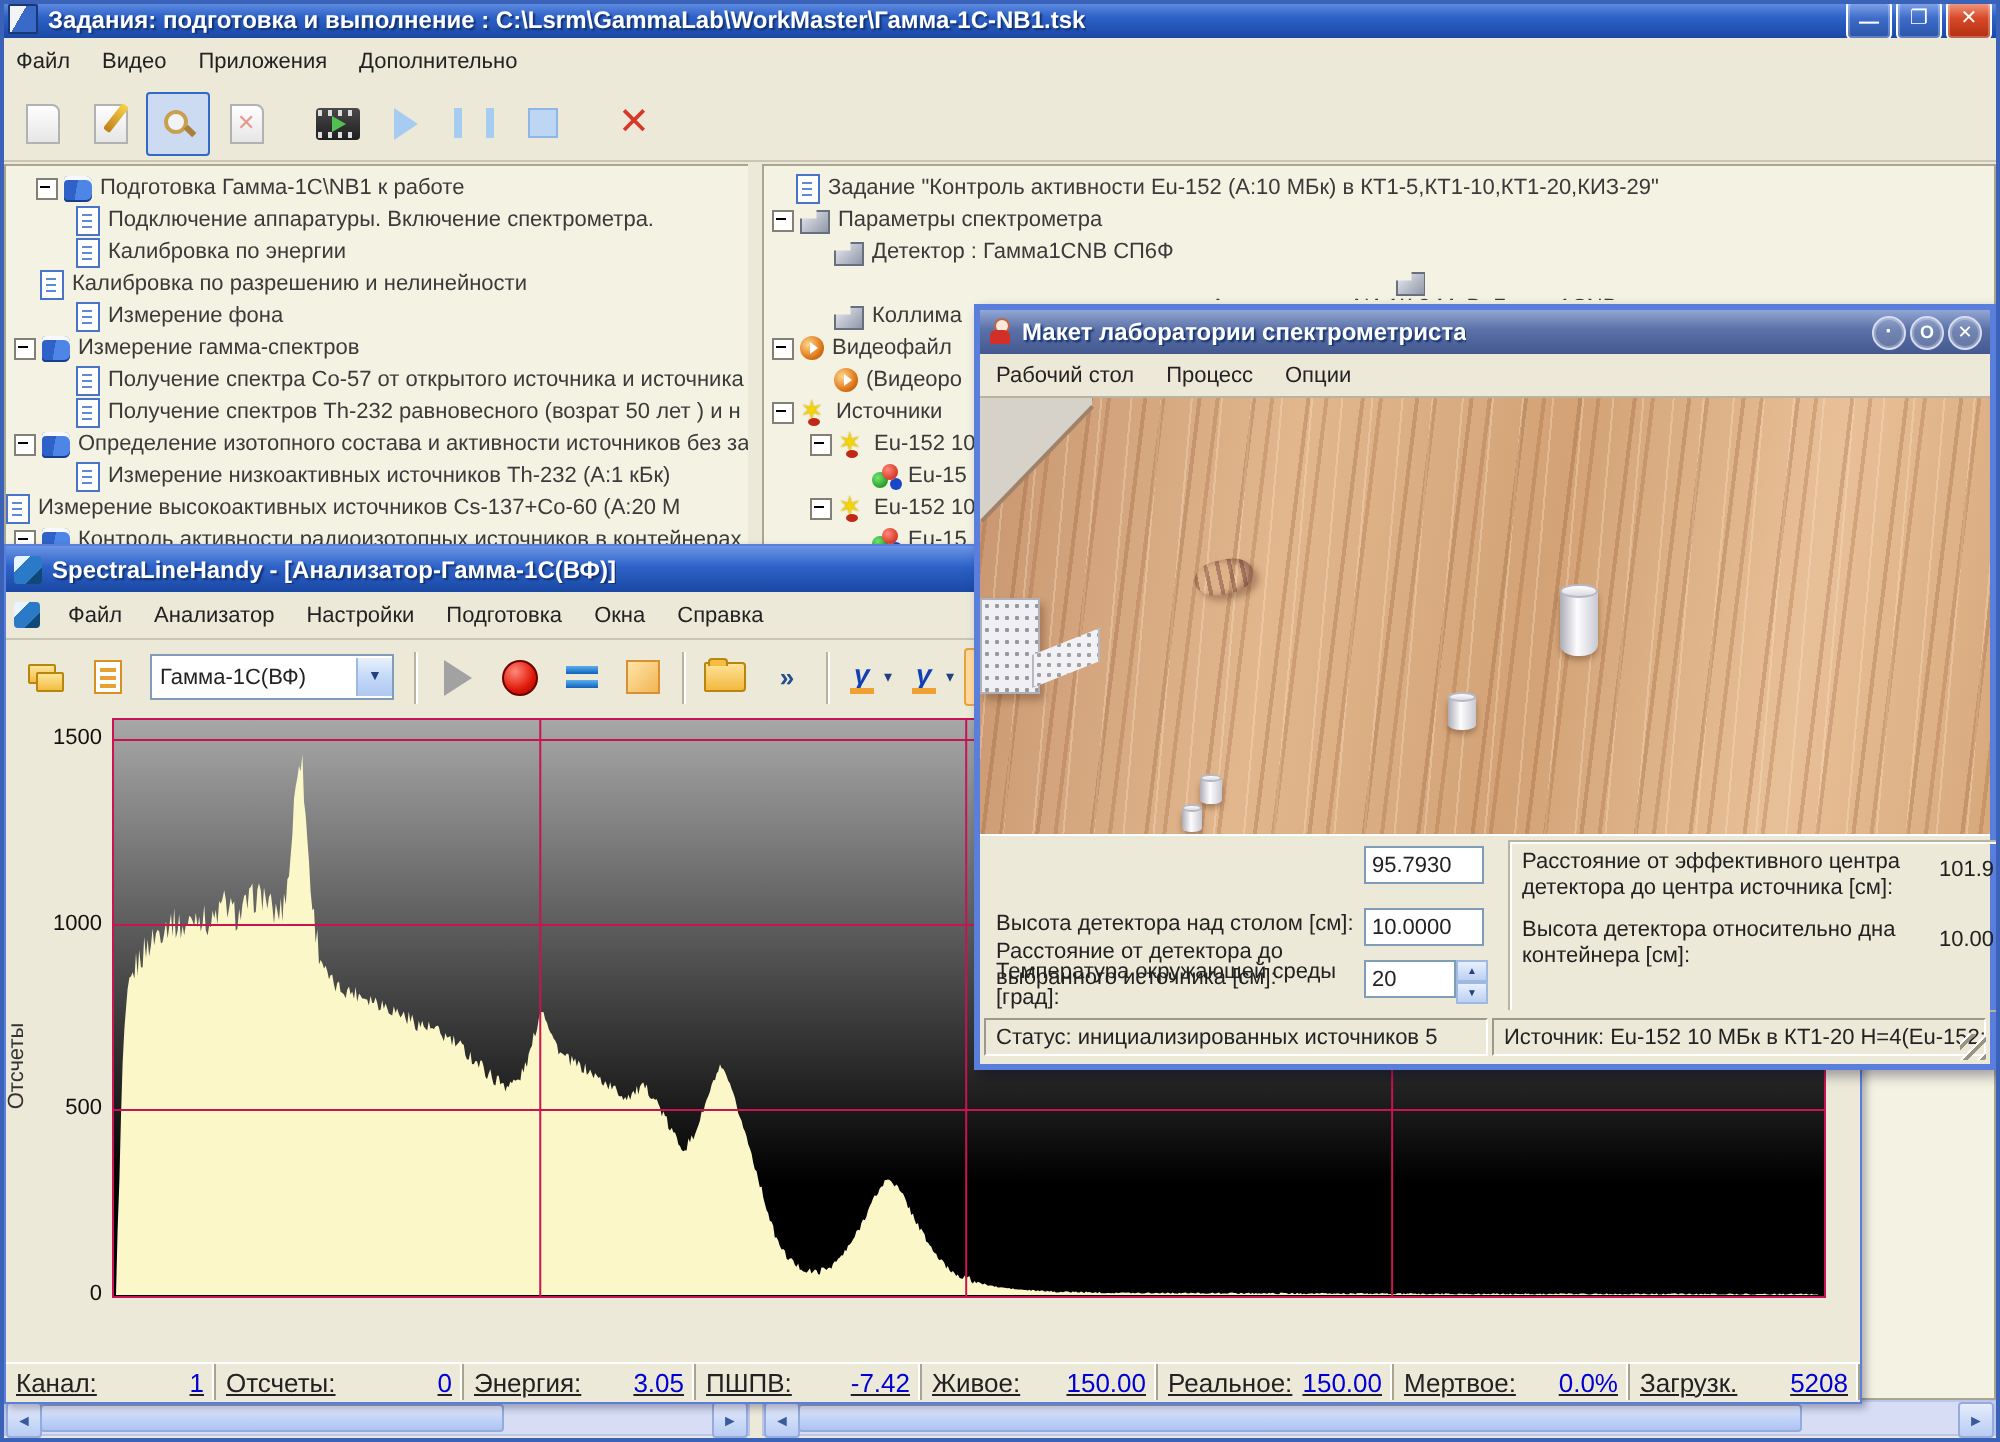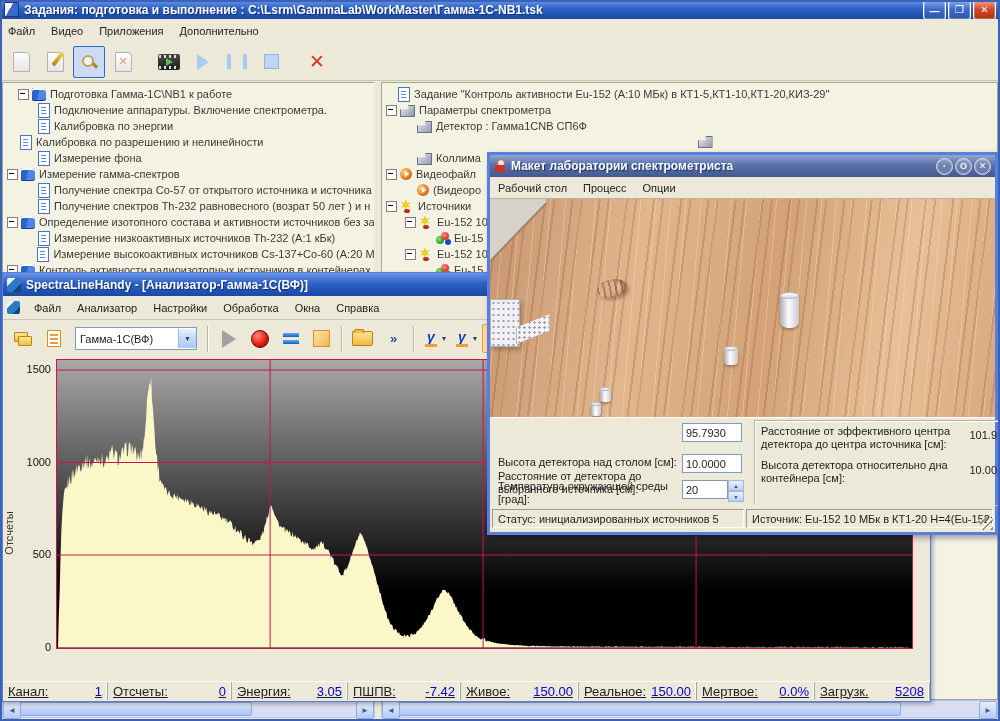--- a/index.html
+++ b/index.html
@@ -208,21 +208,21 @@
       </div>
       <div class="trow" style="top: 131px; padding-left: 4px;">
         <span class="tbox"></span>
         <span class="tico book-icon"></span>
         <span>Определение изотопного состава и активности источников без за</span>
       </div>
       <div class="trow" style="top: 147px; padding-left: 35px;">
         <span class="tico doc-icon"></span>
         <span>Измерение низкоактивных источников Th-232 (А:1 кБк)</span>
       </div>
-      <div class="trow" style="top: 163px; padding-left: 35px; justify-content: center;">
+      <div class="trow" style="top: 163px; ">
         <span class="tico doc-icon"></span>
         <span>Измерение высокоактивных источников  Cs-137+Co-60 (А:20 М</span>
       </div>
       <div class="trow" style="top: 179px; padding-left: 4px;">
         <span class="tbox"></span>
         <span class="tico book-icon"></span>
         <span>Контроль активности радиоизотопных источников в контейнерах</span>
       </div>
     </div>
   <div class="abs" style="left:374px;top:82px;width:7px;bottom:21px;background:#ECE9D8;"></div>
@@ -297,21 +297,21 @@
 <div class="abs" style="left:2px;top:272px;width:927px;height:428px;background:#ECE9D8;border:1px solid #5A7EDC;box-shadow:2px 2px 4px rgba(0,0,40,.3);">
   <div class="titlebar" style="height:23px;">
     <span class="ic" style="width:14px;height:14px;margin-right:5px;background:linear-gradient(135deg,#E8F4FF 0 30%,#2A7AC8 30% 70%,#104878 70% 100%);border-radius:2px;"></span>
     <span class="ttxt">SpectraLineHandy - [Анализатор-Гамма-1С(ВФ)]</span>
   </div>
   <div class="menubar" id="sl-menu" style="height:23px;">
     <span class="ic" style="width:13px;height:13px;margin:0 6px 0 4px;background:linear-gradient(135deg,#E8F4FF 0 30%,#2A7AC8 30% 70%,#104878 70% 100%);border-radius:2px;"></span>
   <span class="mitem">Файл</span>
       <span class="mitem">Анализатор</span>
       <span class="mitem">Настройки</span>
-      <span class="mitem">Обработка</span>
+      <span class="mitem">Подготовка</span>
       <span class="mitem">Окна</span>
       <span class="mitem">Справка</span>
     </div>
   <div class="toolbar" id="sl-toolbar" style="height:37px;border-bottom:1px solid #C9C5B2;padding-left:4px;">
       <span class="sl-btn">
         <span class="ic open-folders-icon"></span>
       </span>
       <span class="sl-btn">
         <span class="ic report-icon"></span>
       </span>

